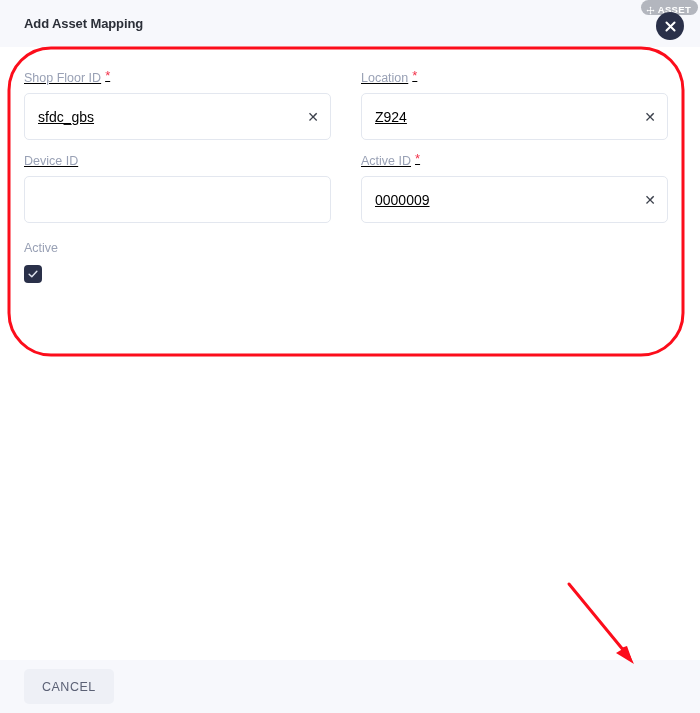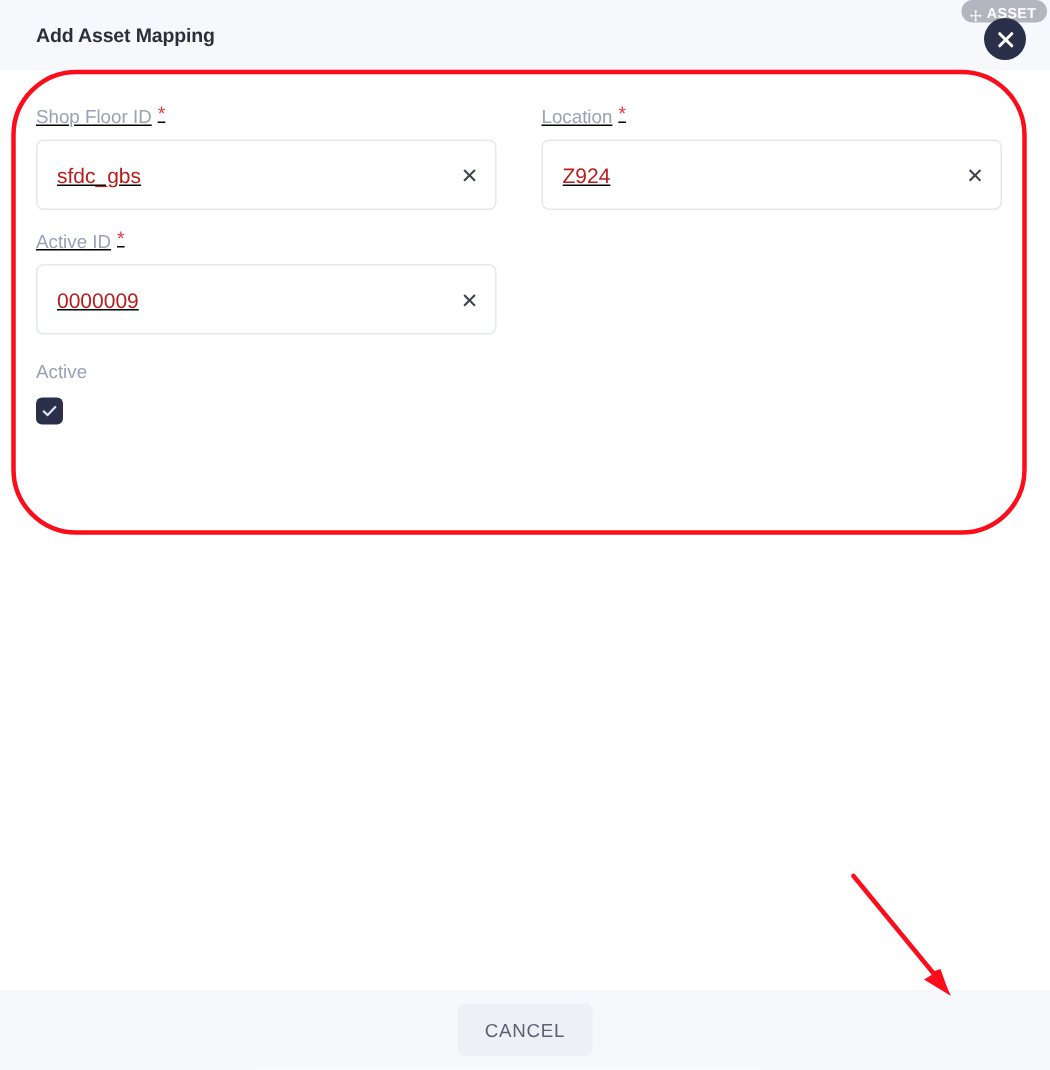--- a/index.html
+++ b/index.html
@@ -127,21 +127,21 @@
     align-items: center;
     box-sizing: border-box;
   }
   .input-wrap input {
     flex: 1 1 auto;
     border: none;
     outline: none;
     background: transparent;
     font-family: "Liberation Sans", sans-serif;
     font-size: 14px;
-    color: #b91c1c;
+    color: #000000;
     padding: 0 30px 0 13px;
     height: 100%;
     box-sizing: border-box;
   }
   .clear-btn {
     position: absolute;
     right: 9px;
     top: 50%;
     transform: translateY(-50%);
     width: 16px;
@@ -183,21 +183,21 @@
   }
   .checkbox-box svg { display: block; }
 
   
   .footer {
     flex: 0 0 auto;
     height: 53px;
     background: #f7f8fc;
     display: flex;
     align-items: center;
-    justify-content: center;
+    justify-content: space-between;
     gap: 12px;
     padding: 0 24px;
     box-sizing: border-box;
   }
   .btn {
     border: none;
     border-radius: 5px;
     cursor: pointer;
     font-family: "Liberation Sans", sans-serif;
     font-size: 12.5px;
@@ -273,20 +273,28 @@
         <div class="field-label">
           <span>Location</span>
           <span class="req-star">*</span>
         </div>
         <div class="input-wrap">
           <input type="text" value="Z924" style="">
           <button class="clear-btn">✕</button>
         </div>
       </div>
 
+      <div class="field">
+        <div class="field-label">
+          <span>Device ID</span>
+        </div>
+        <div class="input-wrap">
+          <input type="text" value="" style="">
+        </div>
+      </div>
 
       <div class="field">
         <div class="field-label">
           <span>Active ID</span>
           <span class="req-star">*</span>
         </div>
         <div class="input-wrap">
           <input type="text" value="0000009" style="">
           <button class="clear-btn">✕</button>
         </div>

